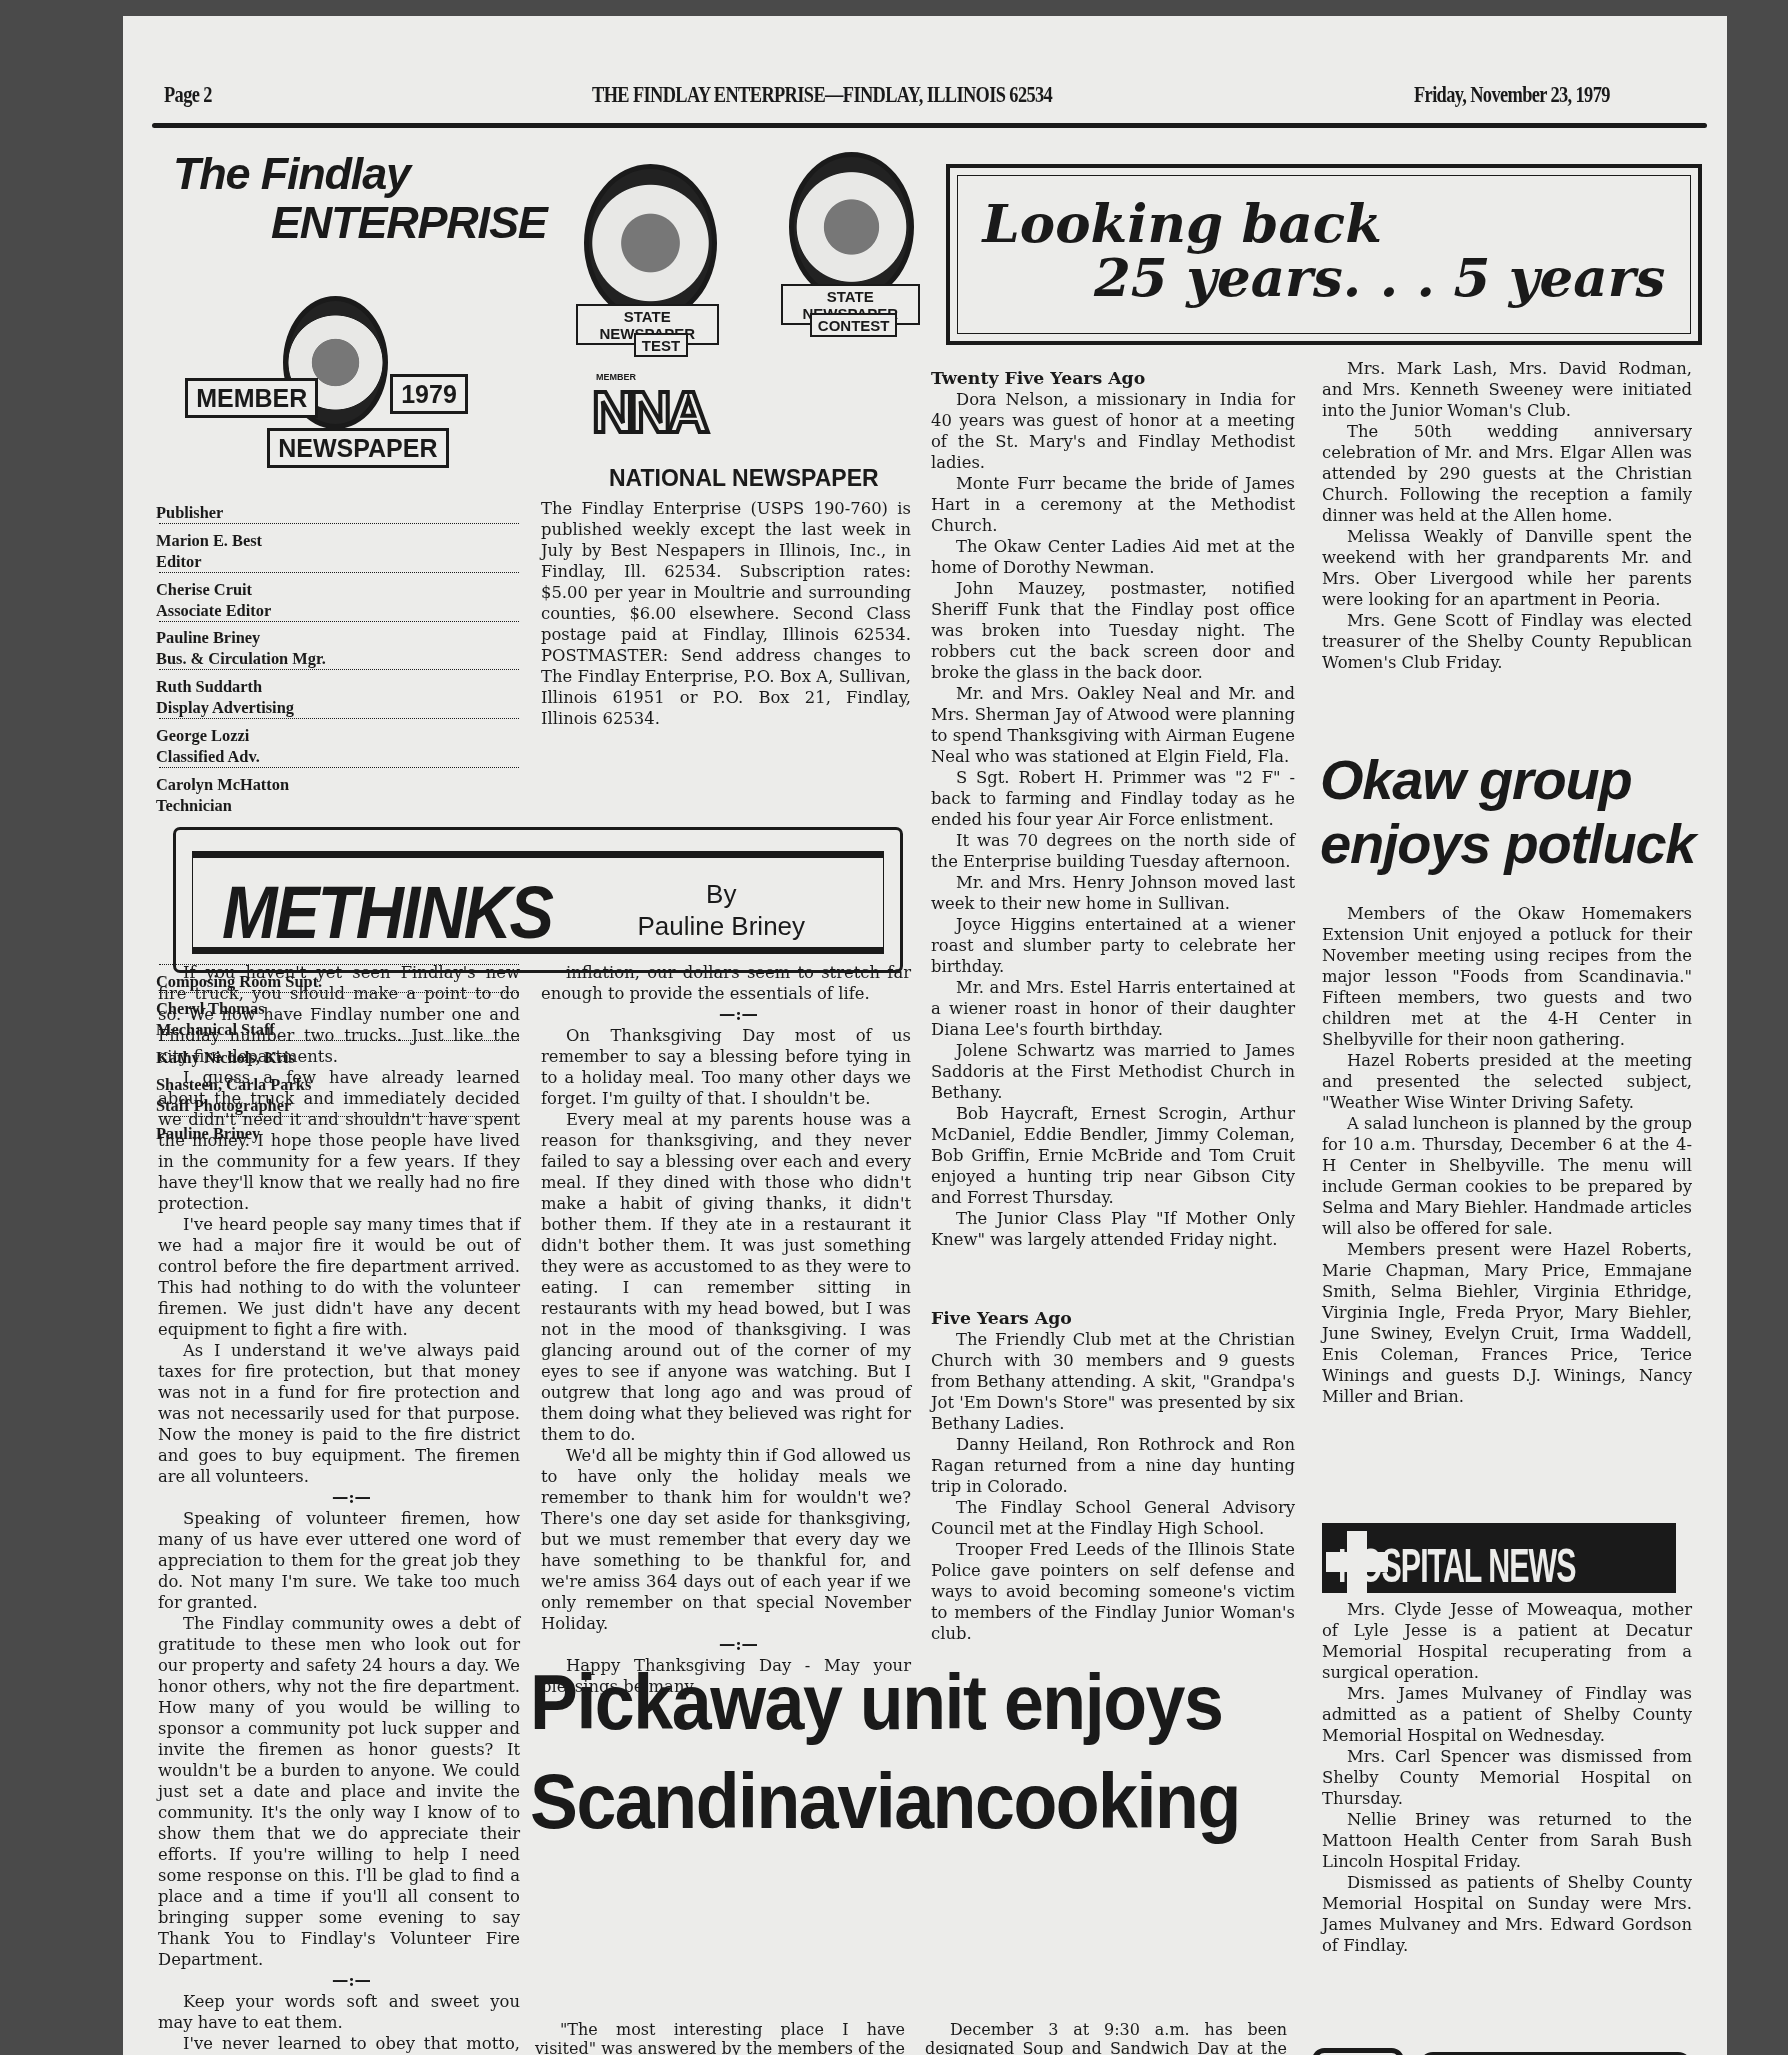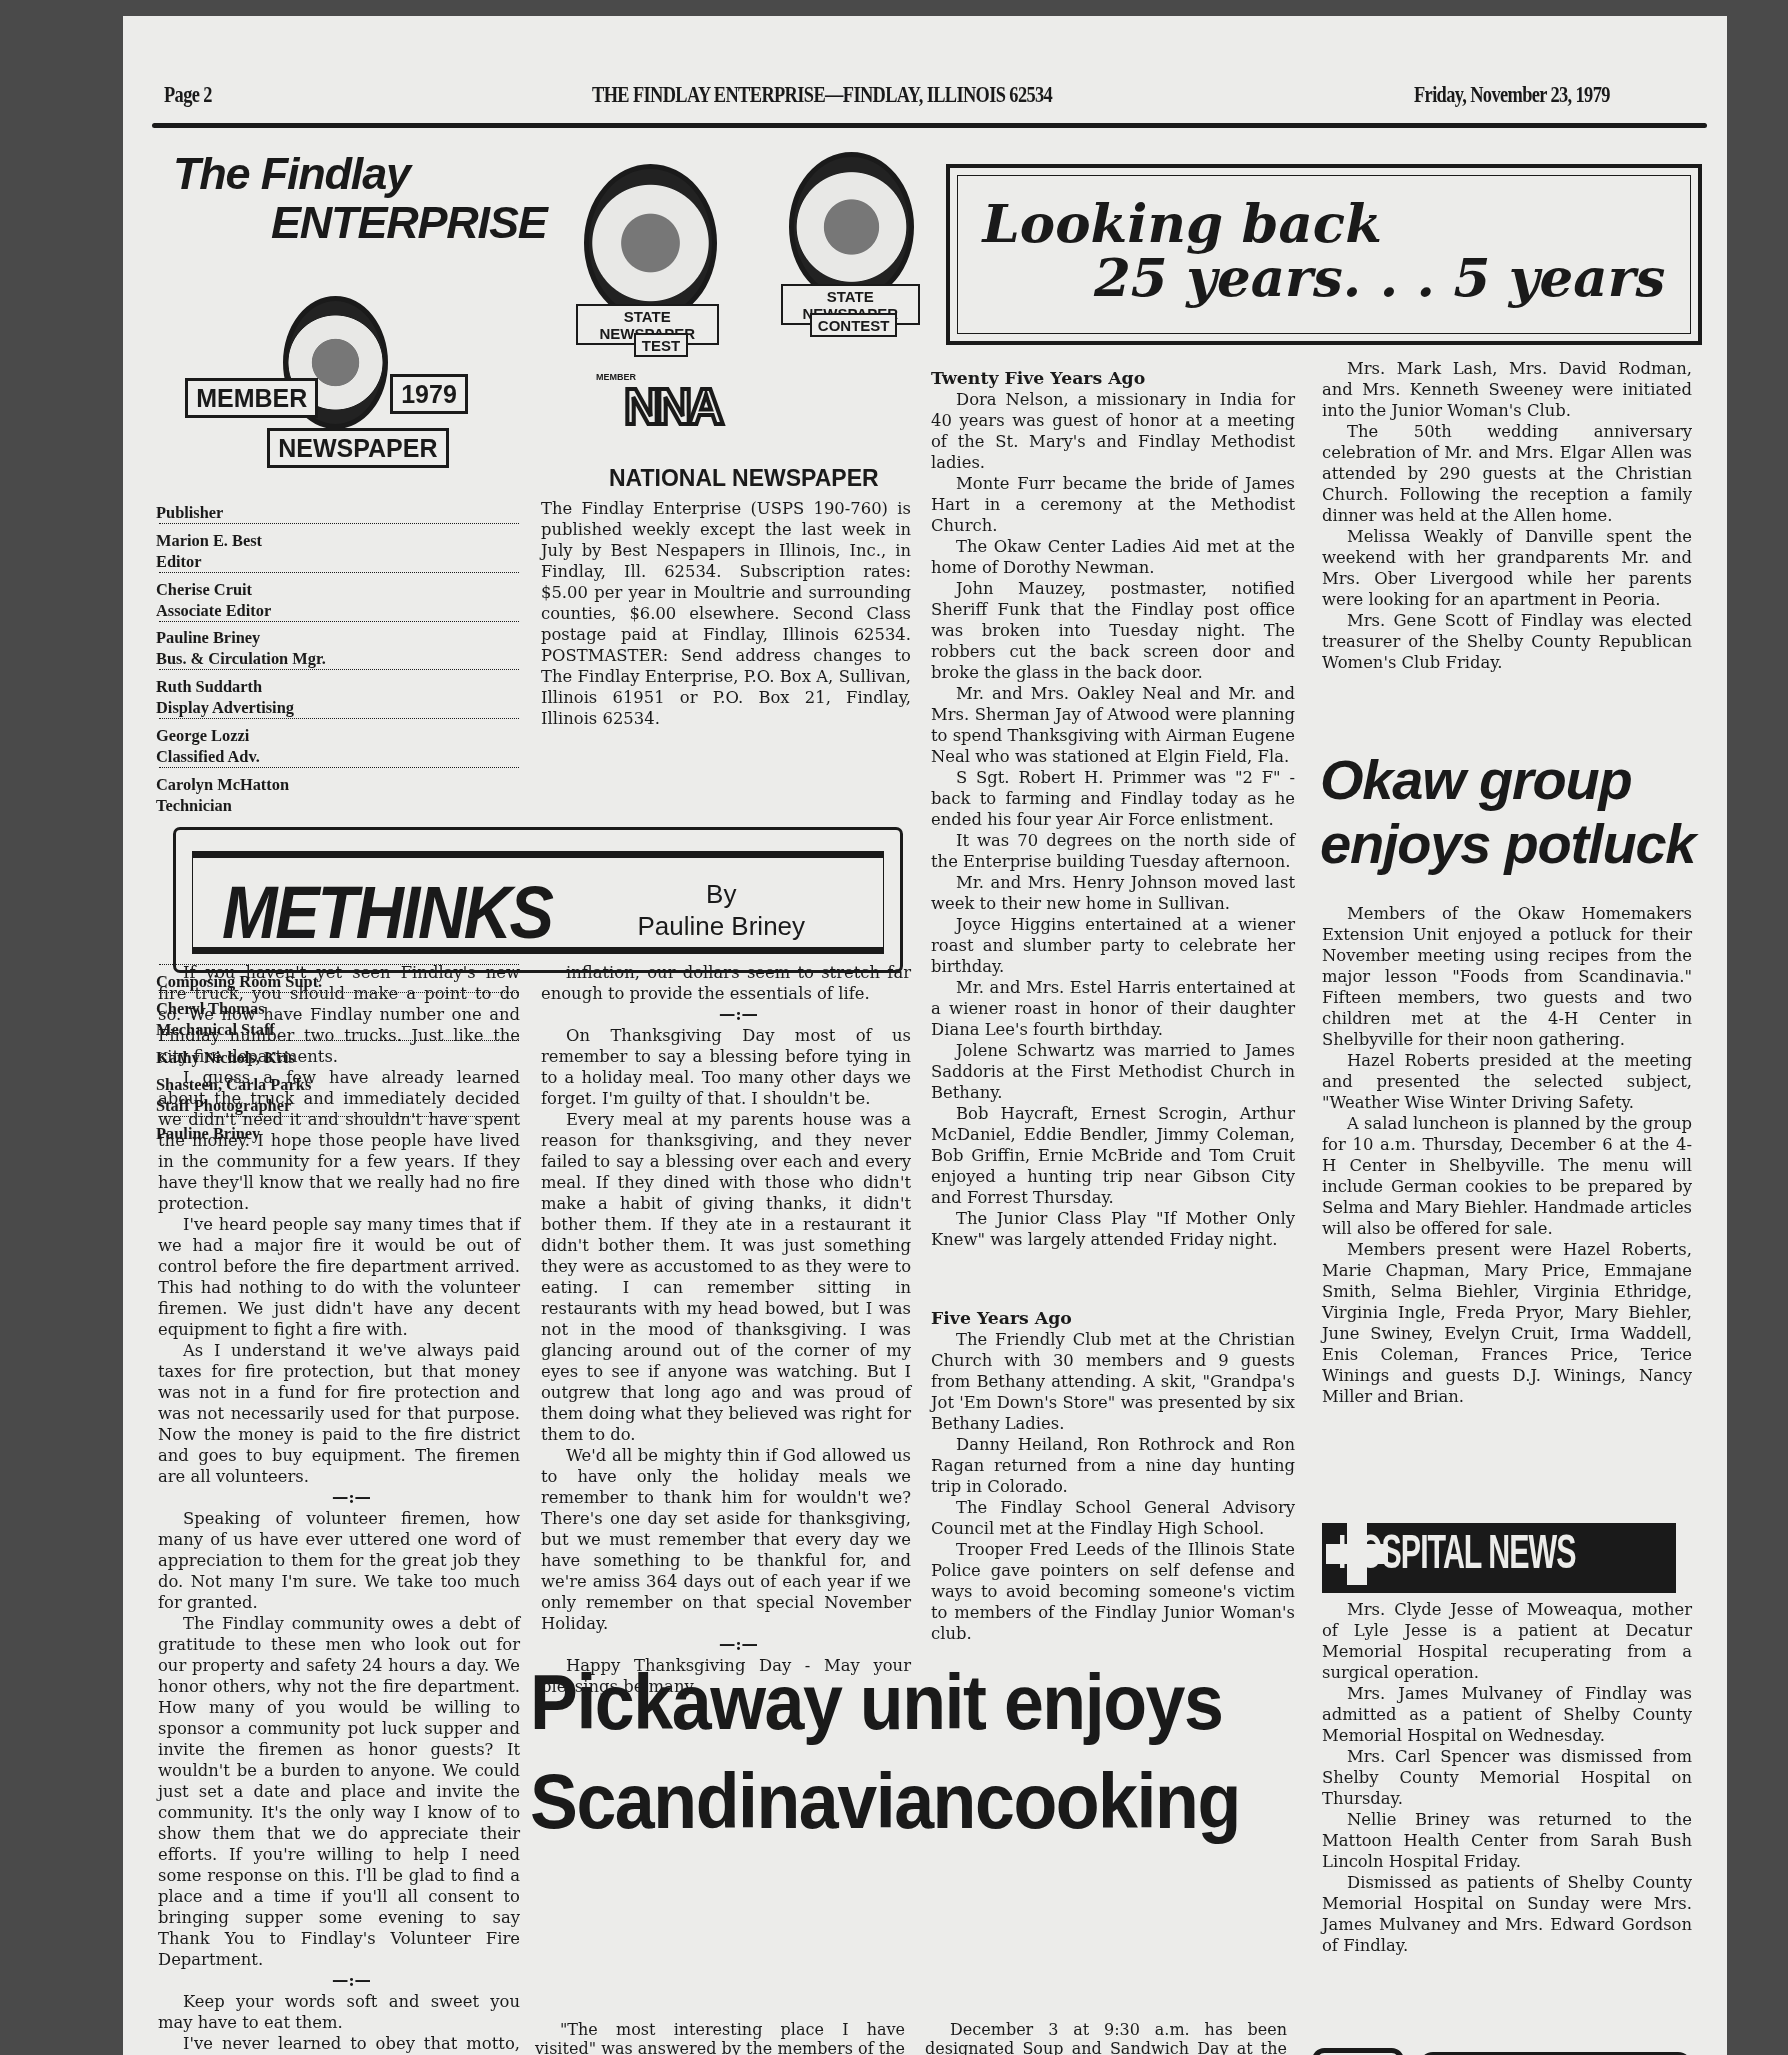--- a/index.html
+++ b/index.html
@@ -9,39 +9,39 @@
   .folio { top:82px; font-family:"Liberation Serif", serif; font-weight:bold; font-size:23px; letter-spacing:-0.8px; transform:scaleX(0.8); transform-origin:left; }
   .rule { left:152px; right:82px; top:123px; height:5px; background:#1a1a1a; border-radius:2.5px; }
   .mast1 { left:173px; top:148px; font-family:"Liberation Sans",sans-serif; font-style:italic; font-weight:bold; font-size:45px; letter-spacing:-1.2px; }
   .mast2 { left:271px; top:197px; font-family:"Liberation Sans",sans-serif; font-style:italic; font-weight:bold; font-size:45px; letter-spacing:-1.2px; }
   .emblem { border-radius:50%; border:5.8px solid #1a1a1a; background:radial-gradient(circle,#777 0 30%,#e8e8e6 31% 60%,#222 61% 100%); }
   .emb-lbl { font-family:"Liberation Sans",sans-serif; font-weight:bold; font-size:15px; background:#ececea; border:2.5px solid #1a1a1a; padding:1.6px 5.8px; text-align:center; }
   .ribbon { font-family:"Liberation Sans",sans-serif; font-weight:bold; font-size:25px; border:3.3px solid #1a1a1a; background:#ececea; padding:2.5px 8.2px; }
   .staff { left:156px; top:502px; width:366px; font-family:"Liberation Serif",serif; font-weight:bold; font-size:16.4px; line-height:21px; }
   .staff-row { display:flex;flex-direction:column; }
   .staff-row .dots { flex:1; border-bottom:1.6px dotted #1a1a1a; margin:0 3.3px 5.8px; }
-  .nna { left:592px; top:378px; font-family:"Liberation Sans",sans-serif; font-weight:bold; font-size:50px; color:#ececea; -webkit-text-stroke:4.1px #1a1a1a; letter-spacing:-4.1px;margin-left:32px; }
+  .nna { left:592px; top:378px; font-family:"Liberation Sans",sans-serif; font-weight:bold; font-size:58px; color:#ececea; -webkit-text-stroke:4.1px #1a1a1a; letter-spacing:-4.1px; }
   .nna-sub { left:609px; top:465px; font-family:"Liberation Sans",sans-serif; font-weight:bold; font-size:23px; }
   .col { font-size:16.4px; line-height:21px; text-align:justify; hyphens:auto; }
   .col p { margin:0; text-indent:25px; }
   .col .noindent { text-indent:0; }
   .col h4 { margin:0; font-size:17.3px; font-weight:bold; }
   .sep { text-align:center; font-weight:bold; margin:3.3px 0; }
   .methinks-box { left:173px; top:781px; width:724px; height:140px; border:3.3px solid #1a1a1a; border-radius:7px;margin-top:46px; }
   .methinks-inner { position:absolute; left:16.4px; right:16.4px; top:20.6px; bottom:16.4px; border-top:7.4px solid #1a1a1a; border-bottom:7.4px solid #1a1a1a; border-left:1.6px solid #1a1a1a; border-right:1.6px solid #1a1a1a; }
   .methinks-title { position:absolute; left:29px; top:12.3px; font-family:"Liberation Sans",sans-serif; font-style:italic; font-weight:bold; font-size:74px; letter-spacing:-2.5px; transform:scaleX(0.9); transform-origin:left; }
   .methinks-by { position:absolute; left:444px; top:20.6px; font-family:"Liberation Sans",sans-serif; font-size:26px; line-height:32px; text-align:center; }
   .lookback { left:946px; top:164px; width:748px; height:173px; border:4.1px solid #1a1a1a; }
   .lookback-inner { position:absolute; left:6.6px; right:6.6px; top:6.6px; bottom:6.6px; border:1.6px solid #1a1a1a; }
   .lb1 { position:absolute; left:25px; top:16.4px; font-style:italic; font-weight:bold; font-size:53px; }
   .lb2 { position:absolute; right:25px; top:70px; font-style:italic; font-weight:bold; font-size:53px;text-align:right; }
   .headline-sans { font-family:"Liberation Sans",sans-serif; font-weight:bold; }
   .okaw { left:1320px; top:748px; font-style:italic; font-size:56px; line-height:64px; letter-spacing:-1.2px; }
   .pickaway { left:530px; top:1653px; font-size:78px; line-height:99px; letter-spacing:-1.6px; white-space:nowrap; transform:scaleX(0.92); transform-origin:left; }
-  .hosp { left:1322px; top:1523px; width:354px; height:70px; background:#1a1a1a; color:#ececea; display:flex; align-items:flex-start; }
+  .hosp { left:1322px; top:1523px; width:354px; height:70px; background:#1a1a1a; color:#ececea; display:flex; align-items:flex-end; }
   .cross { position:relative; width:62px; height:62px; margin-left:4.1px; }
   .cross:before,.cross:after { content:""; position:absolute; background:#ececea; }
   .cross:before { left:20.6px; top:0; width:20.6px; height:62px; }
   .cross:after { left:0; top:20.6px; width:62px; height:20.6px; }
   .hosp-title { font-family:"Liberation Sans",sans-serif; font-weight:bold; font-size:49px; letter-spacing:-1.6px; transform:scaleX(0.62); transform-origin:left; margin-left:12.3px; white-space:nowrap; }
   .boxicon { border:5px solid #1a1a1a; border-radius:12.3px; background:#ececea; }
   .boxlabel { border:5px solid #1a1a1a; border-radius:14px; display:flex; align-items:center; justify-content:center; text-align:center; font-family:"Liberation Sans",sans-serif; font-weight:bold; }
 </style>
 </head>
 <body>

